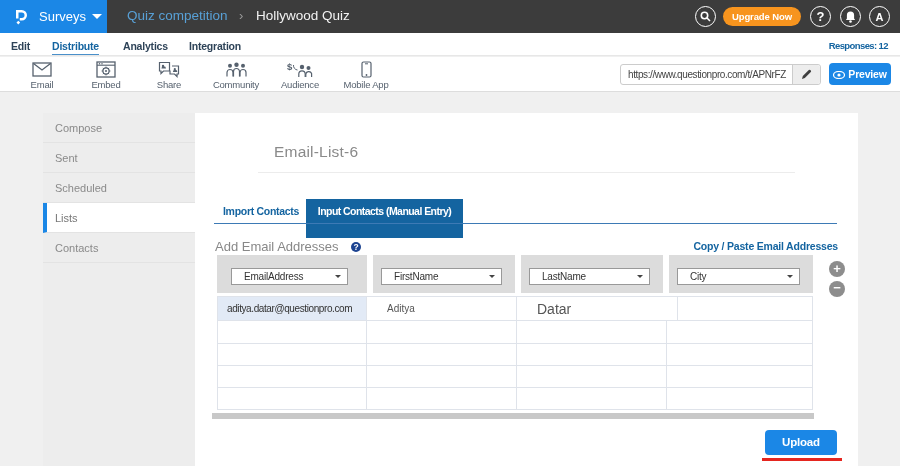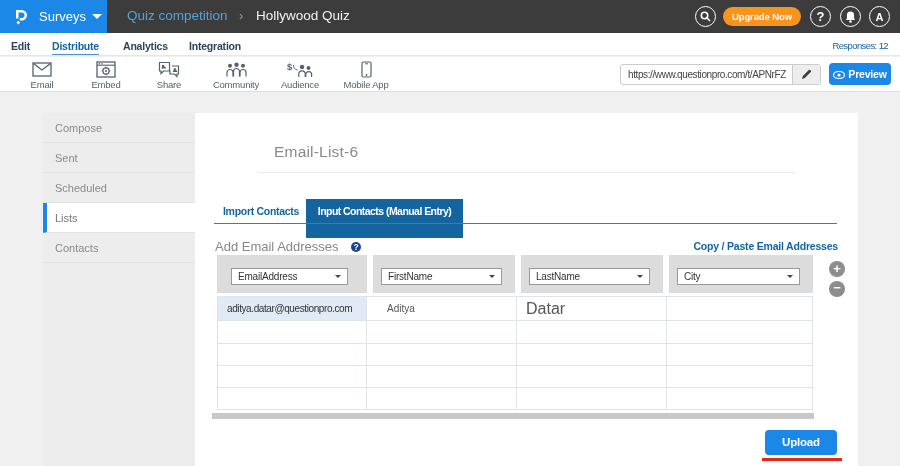--- a/index.html
+++ b/index.html
@@ -14,21 +14,21 @@
 .crumb1 { position:absolute; left:127px; top:8px; color:#58a0d6; font-size:13.5px; }
 .crumbsep { position:absolute; left:239px; top:8px; color:#9a9a9a; font-size:13px; }
 .crumb2 { position:absolute; left:256px; top:8px; color:#f2f2f2; font-size:13.5px; }
 .circ { position:absolute; top:6px; width:21px; height:21px; border:1.4px solid #fff; border-radius:50%; color:#fff; text-align:center; }
 .upgrade { position:absolute; left:723px; top:7px; width:78px; height:19px; background:#f7941e; border-radius:10px; color:#fff; font-size:9.5px; font-weight:bold; text-align:center; line-height:19px; letter-spacing:-0.1px; }
 
 
 .navbar { position:absolute; left:0; top:33px; width:900px; height:23px; background:#fff; border-bottom:1px solid #e7e7e7; }
 .nav { position:absolute; top:7px; font-size:10.5px; font-weight:bold; color:#2e4358; letter-spacing:-0.2px; }
 .nav.active { color:#1464a0; border-bottom:1px solid #4a90ca; padding-bottom:2px; }
-.responses { position:absolute; right:12px; top:7px; color:#1464a0; font-size:9.5px; font-weight:normal; letter-spacing:-0.6px; }
+.responses { position:absolute; right:12px; top:7px; color:#1464a0; font-size:9.5px; font-weight:bold; letter-spacing:-0.6px; }
 
 
 .toolbar { position:absolute; left:0; top:57px; width:900px; height:35px; background:#fff; border-bottom:1px solid #ddd; }
 .tool { position:absolute; top:4px; text-align:center; color:#56616e; font-size:9.5px; letter-spacing:-0.2px; }
 .tool svg { display:block; margin:0 auto 1px; }
 .urlbox { position:absolute; left:620px; top:7px; width:201px; height:21px; background:#fff; border:1px solid #ccc; border-radius:3px; font-size:10px; color:#444; line-height:19px; padding-left:7px; letter-spacing:-0.4px; white-space:nowrap; }
 .pencilseg { position:absolute; right:0; top:0; width:28px; height:19px; background:#ededed; border-left:1px solid #ccc; border-radius:0 3px 3px 0; text-align:center; letter-spacing:0; }
 .preview { position:absolute; left:829px; top:6px; width:62px; height:22px; background:#1b87e6; border-radius:4px; color:#fff; font-size:10.5px; font-weight:bold; text-align:center; line-height:22px; letter-spacing:-0.2px; }
 
 
@@ -43,21 +43,21 @@
 .tab1 { position:absolute; left:223px; top:205px; color:#1464a0; font-size:10.5px; font-weight:bold; letter-spacing:-0.3px; }
 .tab2 { position:absolute; left:306px; top:199px; width:157px; height:39px; background:#1464a0; color:#fff; font-size:10.5px; font-weight:bold; line-height:25px; text-align:center; letter-spacing:-0.55px; }
 .tabline { position:absolute; left:214px; top:222.5px; width:623px; height:1.5px; background:#3d7ab5; }
 .addemail { position:absolute; left:215px; top:239px; font-size:13px; color:#888; }
 .help { position:absolute; left:351px; top:242px; width:10px; height:10px; border-radius:50%; background:#1c4391; color:#fff; font-size:8.5px; font-weight:bold; text-align:center; line-height:10px; }
 .copypaste { position:absolute; right:62px; top:240px; color:#1464a0; font-size:10.5px; font-weight:bold; letter-spacing:-0.2px; }
 
 
 .thead { position:absolute; left:217px; top:255px; width:596px; height:38px; }
 .hcell { position:absolute; top:0; height:38px; background:#dcdcdc; }
-.hsel { position:absolute; top:13px; height:17px; background:#fff; border:1px solid #999; font-size:10px; color:#333; line-height:15px; padding-left:6px; letter-spacing:-0.2px; }
+.hsel { position:absolute; top:13px; height:17px; background:#fff; border:1px solid #999; font-size:10px; color:#333; line-height:15px; padding-left:12px; letter-spacing:-0.2px; }
 .hsel .dar { position:absolute; right:6px; top:6px; width:0; height:0; border-left:3px solid transparent; border-right:3px solid transparent; border-top:3.5px solid #444; }
 .tbody { position:absolute; left:217px; top:296px; width:596px; height:114px; border-top:1px solid #dfe3ea; }
 .trow { position:absolute; left:0; width:596px; border-bottom:1px solid #dfe3ea; }
 .tcell { position:absolute; top:0; height:100%; border-right:1px solid #dfe3ea; }
 .tcell.first { border-left:1px solid #dfe3ea; }
 .scroll { position:absolute; left:212px; top:413px; width:602px; height:6px; background:#c8c8c8; }
 .plusbtn { position:absolute; left:829px; top:261px; width:16px; height:16px; border-radius:50%; background:#8d8d8d; color:#fff; text-align:center; font-size:13px; line-height:15px; font-weight:bold; }
 .minusbtn { position:absolute; left:829px; top:281px; width:16px; height:16px; border-radius:50%; background:#8d8d8d; color:#fff; text-align:center; font-size:13px; line-height:14px; font-weight:bold; }
 
 .upload { position:absolute; left:765px; top:430px; width:72px; height:25px; background:#1b87e6; border-radius:4px; color:#fff; font-size:11.5px; font-weight:bold; text-align:center; line-height:25px; letter-spacing:-0.2px; }
@@ -212,21 +212,21 @@
   <div class="hsel" style="left:14px;width:117px;">EmailAddress<span class="dar"></span></div>
   <div class="hsel" style="left:164px;width:121px;">FirstName<span class="dar"></span></div>
   <div class="hsel" style="left:312px;width:121px;">LastName<span class="dar"></span></div>
   <div class="hsel" style="left:460px;width:123px;">City<span class="dar"></span></div>
 </div>
 
 <div class="tbody">
   <div class="trow" style="top:0;height:24px;">
     <div class="tcell first" style="left:0;width:150px;background:#e2eaf6;font-size:10px;letter-spacing:-0.4px;color:#333;line-height:24px;padding-left:9px;">aditya.datar@questionpro.com</div>
     <div class="tcell" style="left:150px;width:150px;font-size:10px;color:#555;line-height:24px;padding-left:20px;">Aditya</div>
-    <div class="tcell" style="left:300px;width:150px;font-size:16px;color:#555;line-height:24px;padding-left:9px;">Datar</div>
+    <div class="tcell" style="left:311px;width:150px;font-size:14px;color:#555;line-height:24px;padding-left:9px;">Datar</div>
     <div class="tcell" style="left:450px;width:146px;"></div>
   </div>
   <div class="trow" style="top:24px;height:23px;">
     <div class="tcell first" style="left:0;width:150px;"></div>
       <div class="tcell" style="left:150px;width:150px;"></div>
       <div class="tcell" style="left:300px;width:150px;"></div>
       <div class="tcell" style="left:450px;width:146px;"></div>
   </div>
   <div class="trow" style="top:47px;height:22px;">
     <div class="tcell first" style="left:0;width:150px;"></div>

